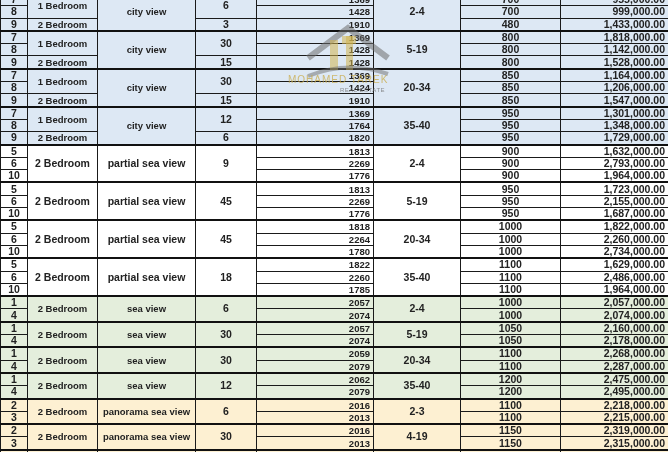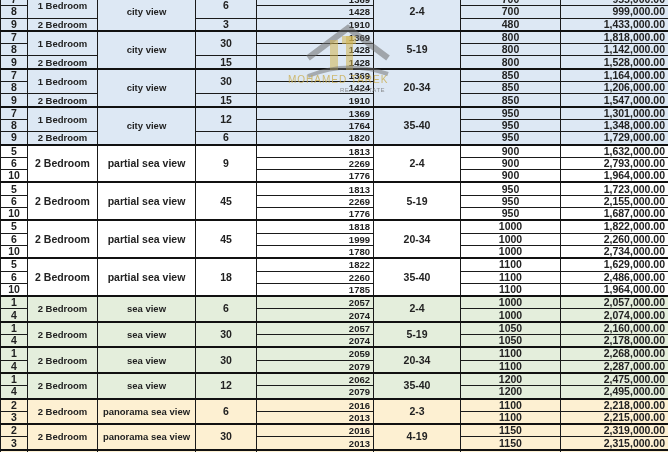--- a/index.html
+++ b/index.html
@@ -179,21 +179,21 @@
           <td class="big thick-top" rowspan="3">2 Bedroom</td>
           <td class="big thick-top" rowspan="3">partial sea view</td>
           <td class="big thick-top" rowspan="3">45</td>
           <td class="price thick-top">1818</td>
           <td class="big thick-top" rowspan="3">20-34</td>
           <td class="big thick-top">1000</td>
           <td class="price big thick-top">1,822,000.00</td>
         </tr>
         <tr class="sec-psea">
           <td class="big">6</td>
-          <td class="price">1999</td>
+          <td class="price">2264</td>
           <td class="big">1000</td>
           <td class="price big">2,260,000.00</td>
         </tr>
         <tr class="sec-psea">
           <td class="big">10</td>
           <td class="price">1780</td>
           <td class="big">1000</td>
           <td class="price big">2,734,000.00</td>
         </tr>
         <tr class="sec-psea">

